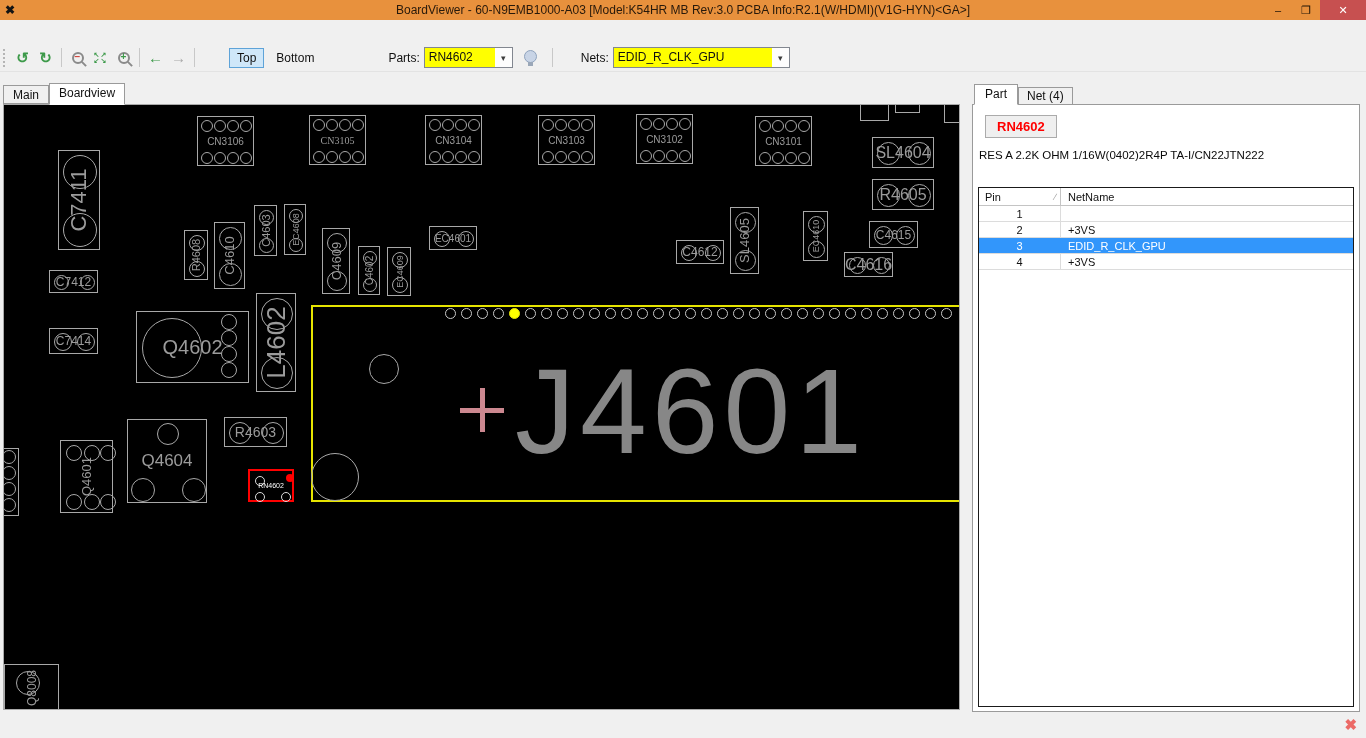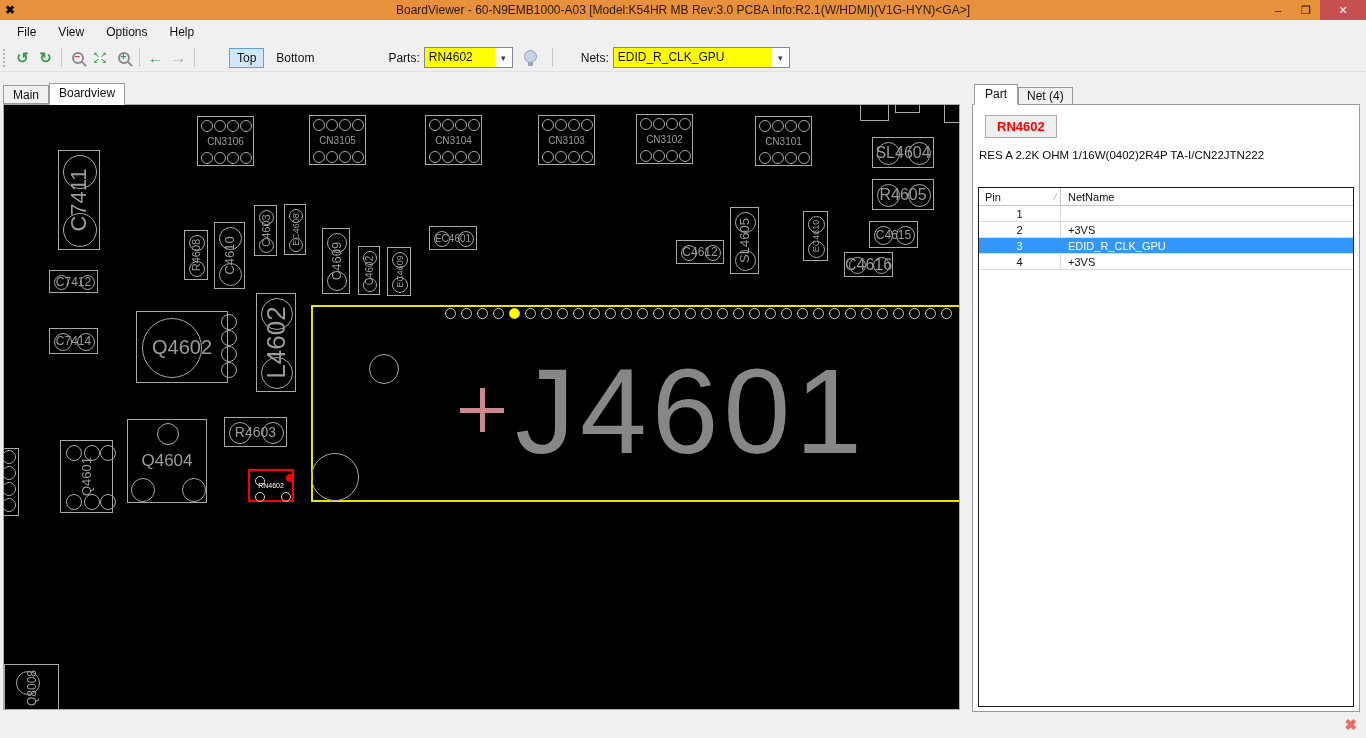--- a/index.html
+++ b/index.html
@@ -93,26 +93,20 @@
   <div class="titlebar">
     <span class="app-icon">✖</span>
     <span class="title">BoardViewer  -  60-N9EMB1000-A03 [Model:K54HR MB Rev:3.0 PCBA Info:R2.1(W/HDMI)(V1G-HYN)&lt;GA&gt;]</span>
     <span class="win-btns">
       <span class="win-btn">–</span>
       <span class="win-btn">❐</span>
       <span class="win-btn win-close">✕</span>
     </span>
   </div>
 
-  <div class="menubar">
-      <span class="menu-item">File</span>
-      <span class="menu-item">View</span>
-      <span class="menu-item">Options</span>
-      <span class="menu-item">Help</span>
-    </div>
 
   <div class="toolbar">
     <span class="grip"></span>
     <span class="tb-icon green">↺</span>
     <span class="tb-icon green">↻</span>
     <span class="sep"></span>
     <span class="tb-icon">
         <span class="mag">
           <span class="sign minus">−</span>
         </span>
@@ -165,21 +159,21 @@
         <div class="pad" style="left: 3px; top: 3px; width: 12px; height: 12px;"></div>
         <div class="pad" style="left: 3px; top: 35px; width: 12px; height: 12px;"></div>
         <div class="pad" style="left: 16px; top: 3px; width: 12px; height: 12px;"></div>
         <div class="pad" style="left: 16px; top: 35px; width: 12px; height: 12px;"></div>
         <div class="pad" style="left: 29px; top: 3px; width: 12px; height: 12px;"></div>
         <div class="pad" style="left: 29px; top: 35px; width: 12px; height: 12px;"></div>
         <div class="pad" style="left: 42px; top: 3px; width: 12px; height: 12px;"></div>
         <div class="pad" style="left: 42px; top: 35px; width: 12px; height: 12px;"></div>
         <div class="clabel" style="font-size: 10px;">CN3106</div>
       </div>
-      <div class="comp" style="left: 305px; top: 10px; width: 57px; height: 50px;">
+      <div class="comp" style="left: 305px; top: 10px; width: 57px; height: 50px; font-family: Liberation Serif, serif;">
         <div class="pad" style="left: 3px; top: 3px; width: 12px; height: 12px;"></div>
         <div class="pad" style="left: 3px; top: 35px; width: 12px; height: 12px;"></div>
         <div class="pad" style="left: 16px; top: 3px; width: 12px; height: 12px;"></div>
         <div class="pad" style="left: 16px; top: 35px; width: 12px; height: 12px;"></div>
         <div class="pad" style="left: 29px; top: 3px; width: 12px; height: 12px;"></div>
         <div class="pad" style="left: 29px; top: 35px; width: 12px; height: 12px;"></div>
         <div class="pad" style="left: 42px; top: 3px; width: 12px; height: 12px;"></div>
         <div class="pad" style="left: 42px; top: 35px; width: 12px; height: 12px;"></div>
         <div class="clabel" style="font-size: 10px;">CN3105</div>
       </div>
@@ -320,21 +314,21 @@
       <div class="comp" style="left: 252px; top: 188px; width: 40px; height: 99px;">
         <div class="pad" style="left: 4px; top: 4px; width: 32px; height: 32px;"></div>
         <div class="pad" style="left: 4px; top: 63px; width: 32px; height: 32px;"></div>
         <div class="clabel v" style="font-size: 26px;">L4602</div>
       </div>
       <div class="comp" style="left: 220px; top: 312px; width: 63px; height: 30px;">
         <div class="pad" style="left: 4px; top: 4px; width: 22px; height: 22px;"></div>
         <div class="pad" style="left: 37px; top: 4px; width: 22px; height: 22px;"></div>
         <div class="clabel" style="font-size: 14px;">R4603</div>
       </div>
-      <div class="comp" style="left: 132px; top: 206px; width: 92px; height: 72px;">
+      <div class="comp" style="left: 132px; top: 206px; width: 113px; height: 72px;">
         <div class="pad" style="left: 5px; top: 6px; width: 60px; height: 60px;"></div>
         <div class="pad" style="left: 84px; top: 2px; width: 16px; height: 16px;"></div>
         <div class="pad" style="left: 84px; top: 18px; width: 16px; height: 16px;"></div>
         <div class="pad" style="left: 84px; top: 34px; width: 16px; height: 16px;"></div>
         <div class="pad" style="left: 84px; top: 50px; width: 16px; height: 16px;"></div>
         <div class="clabel" style="font-size: 20px;">Q4602</div>
       </div>
       <div class="comp" style="left: 123px; top: 314px; width: 80px; height: 84px;">
         <div class="pad" style="left: 29px; top: 3px; width: 22px; height: 22px;"></div>
         <div class="pad" style="left: 3px; top: 58px; width: 24px; height: 24px;"></div>

